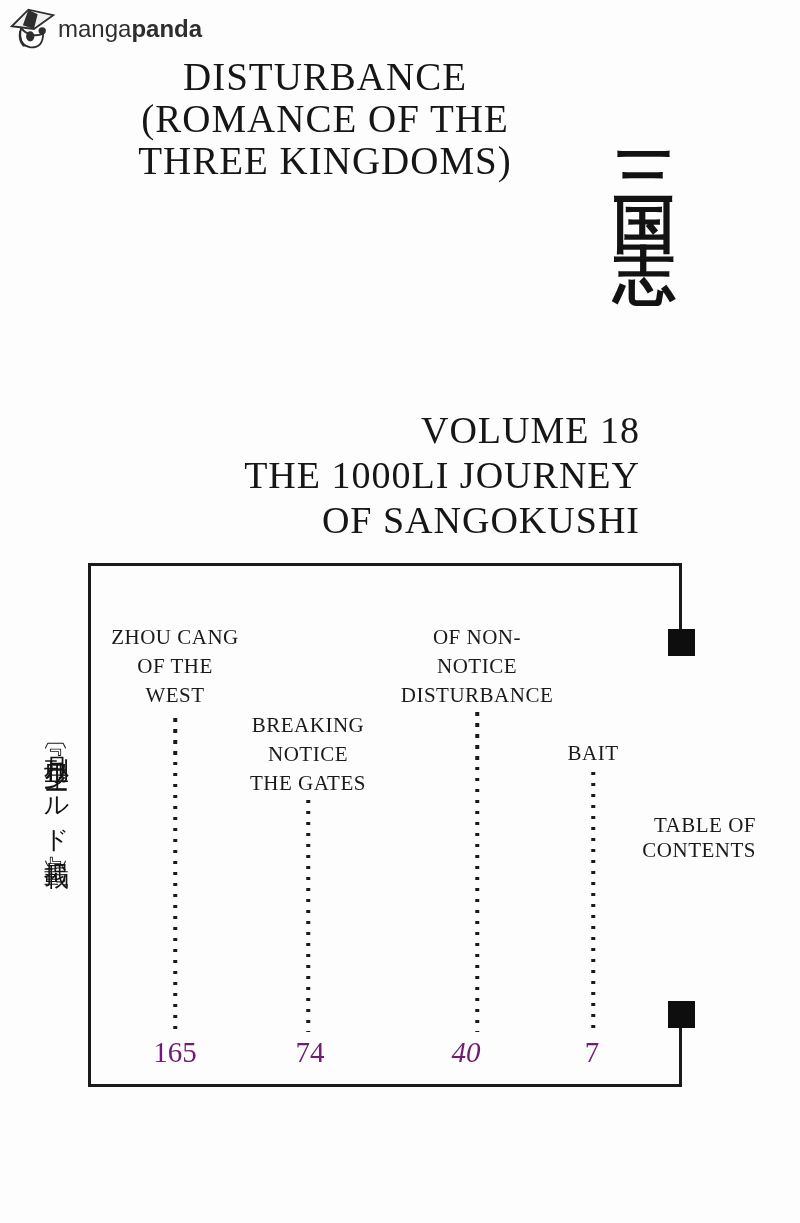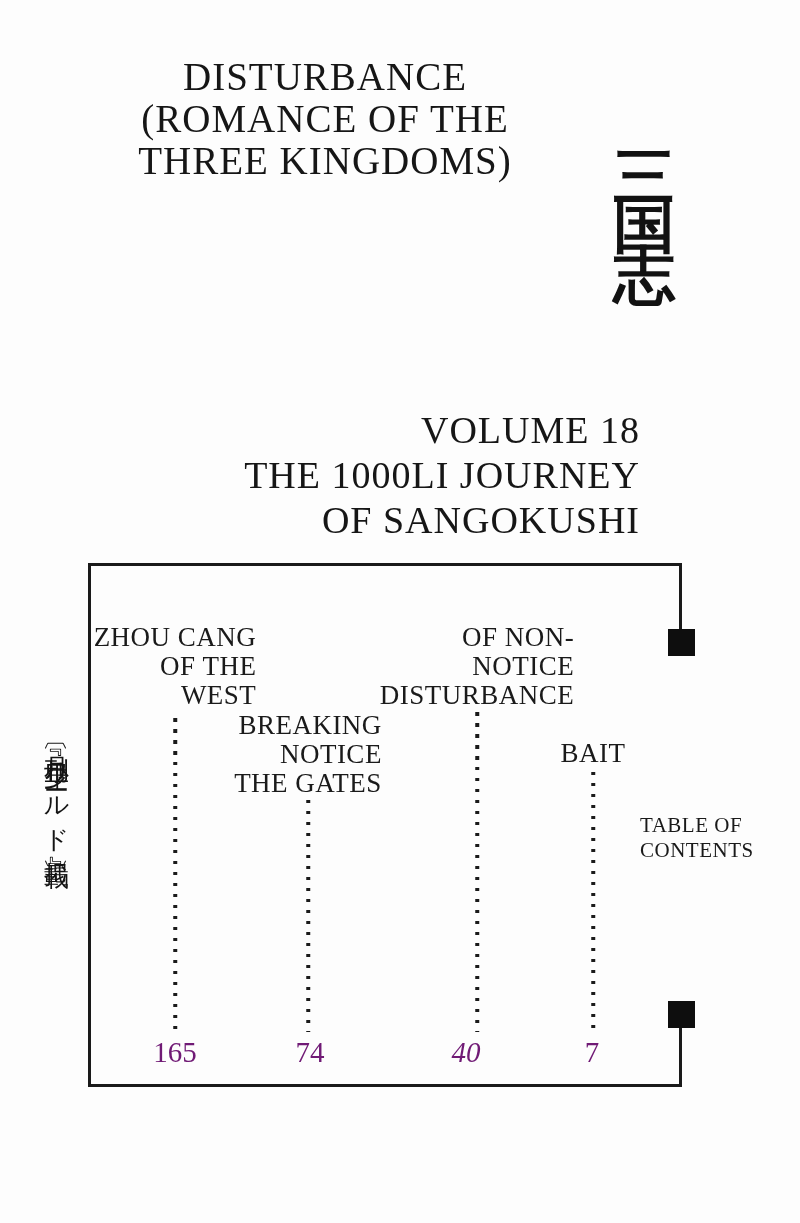--- a/index.html
+++ b/index.html
@@ -32,22 +32,22 @@
     position:absolute;left:88px;top:563px;width:594px;height:524px;box-sizing:border-box;
     border-left:3px solid #1a1a1a;border-top:3px solid #1a1a1a;border-bottom:3px solid #1a1a1a;
   }
   .r-seg{position:absolute;width:3px;background:#1a1a1a;left:588px;}
   .r-seg-a{top:0;height:68px;}
   .r-seg-b{bottom:0;height:62px;}
   .corner-square{position:absolute;width:27px;height:27px;background:#0e0e0e;left:577px;}
   .sq-top{top:63px;}
   .sq-bottom{top:435px;}
   .chapter-title{
-    position:absolute;transform:translateX(-50%);text-align:right;
-    font-size:27px;line-height:29px;letter-spacing:0.5px;color:#1a1a1a;white-space:nowrap;
+    position:absolute;transform:translateX(-50%);text-align:center;
+    font-size:21px;line-height:29px;letter-spacing:0.5px;color:#1a1a1a;white-space:nowrap;
   }
   .ct-1{left:84px;top:57px;}
   .ct-2{left:217px;top:145px;}
   .ct-3{left:386px;top:57px;}
   .ct-4{left:502px;top:173px;}
   .leader{
     position:absolute;width:3.5px;transform:translateX(-50%);
     background:repeating-linear-gradient(to bottom,#1a1a1a 0px,#1a1a1a 3.5px,transparent 3.5px,transparent 11px);
   }
   .ld-1{left:84px;top:152px;height:314px;}
@@ -57,34 +57,45 @@
   .page-number{
     position:absolute;transform:translateX(-50%);top:470px;
     font-size:29px;color:#701a75;
   }
   .pn-1{left:84px;}
   .pn-2{left:219px;}
   .pn-3{left:375px;font-style:italic;}
   .pn-4{left:501px;}
   
   .toc-label{
-    position:absolute;left:640px;top:813px;width:136px;text-align:left;
+    position:absolute;left:620px;top:813px;width:136px;text-align:right;
     font-size:21px;line-height:25px;letter-spacing:0.5px;color:#1a1a1a;
   }
   .side-note{
     position:absolute;left:40px;top:735px;
     writing-mode:vertical-rl;text-orientation:mixed;
     font-size:25px;letter-spacing:2px;color:#141414;
   }
 </style>
 </head>
 <body>
 
 <div class="screen">
 
+  <div class="logo">
+    <svg width="46" height="46" viewBox="0 0 50 50">
+      <polygon points="2,22 20,4 47,10 26,25" fill="#f0f0f0" stroke="#2e2e2e" stroke-width="2"></polygon>
+      <polygon points="20,4 30,9 26,25 14,21" fill="#2e2e2e"></polygon>
+      <path d="M12 24 Q8 42 22 45 Q36 46 36 30 Q30 33 22 31 Q16 29 12 24 Z" fill="#ffffff" stroke="#2e2e2e" stroke-width="2"></path>
+      <path d="M12 26 Q10 40 20 44 L14 44 Q8 38 10 27 Z" fill="#2e2e2e"></path>
+      <ellipse cx="22" cy="33" rx="4.5" ry="5.5" fill="#2e2e2e"></ellipse>
+      <circle cx="35" cy="27" r="4" fill="#2e2e2e"></circle>
+    </svg>
+    <span class="logo-text"><span class="light">manga</span><span class="bold">panda</span></span>
+  </div>
 
   <div class="series-title">
     <div>DISTURBANCE</div>
     <div>(ROMANCE OF THE</div>
     <div>THREE KINGDOMS)</div>
   </div>
 
   <div class="kanji-title">三国志</div>
 
   <div class="volume-title">

